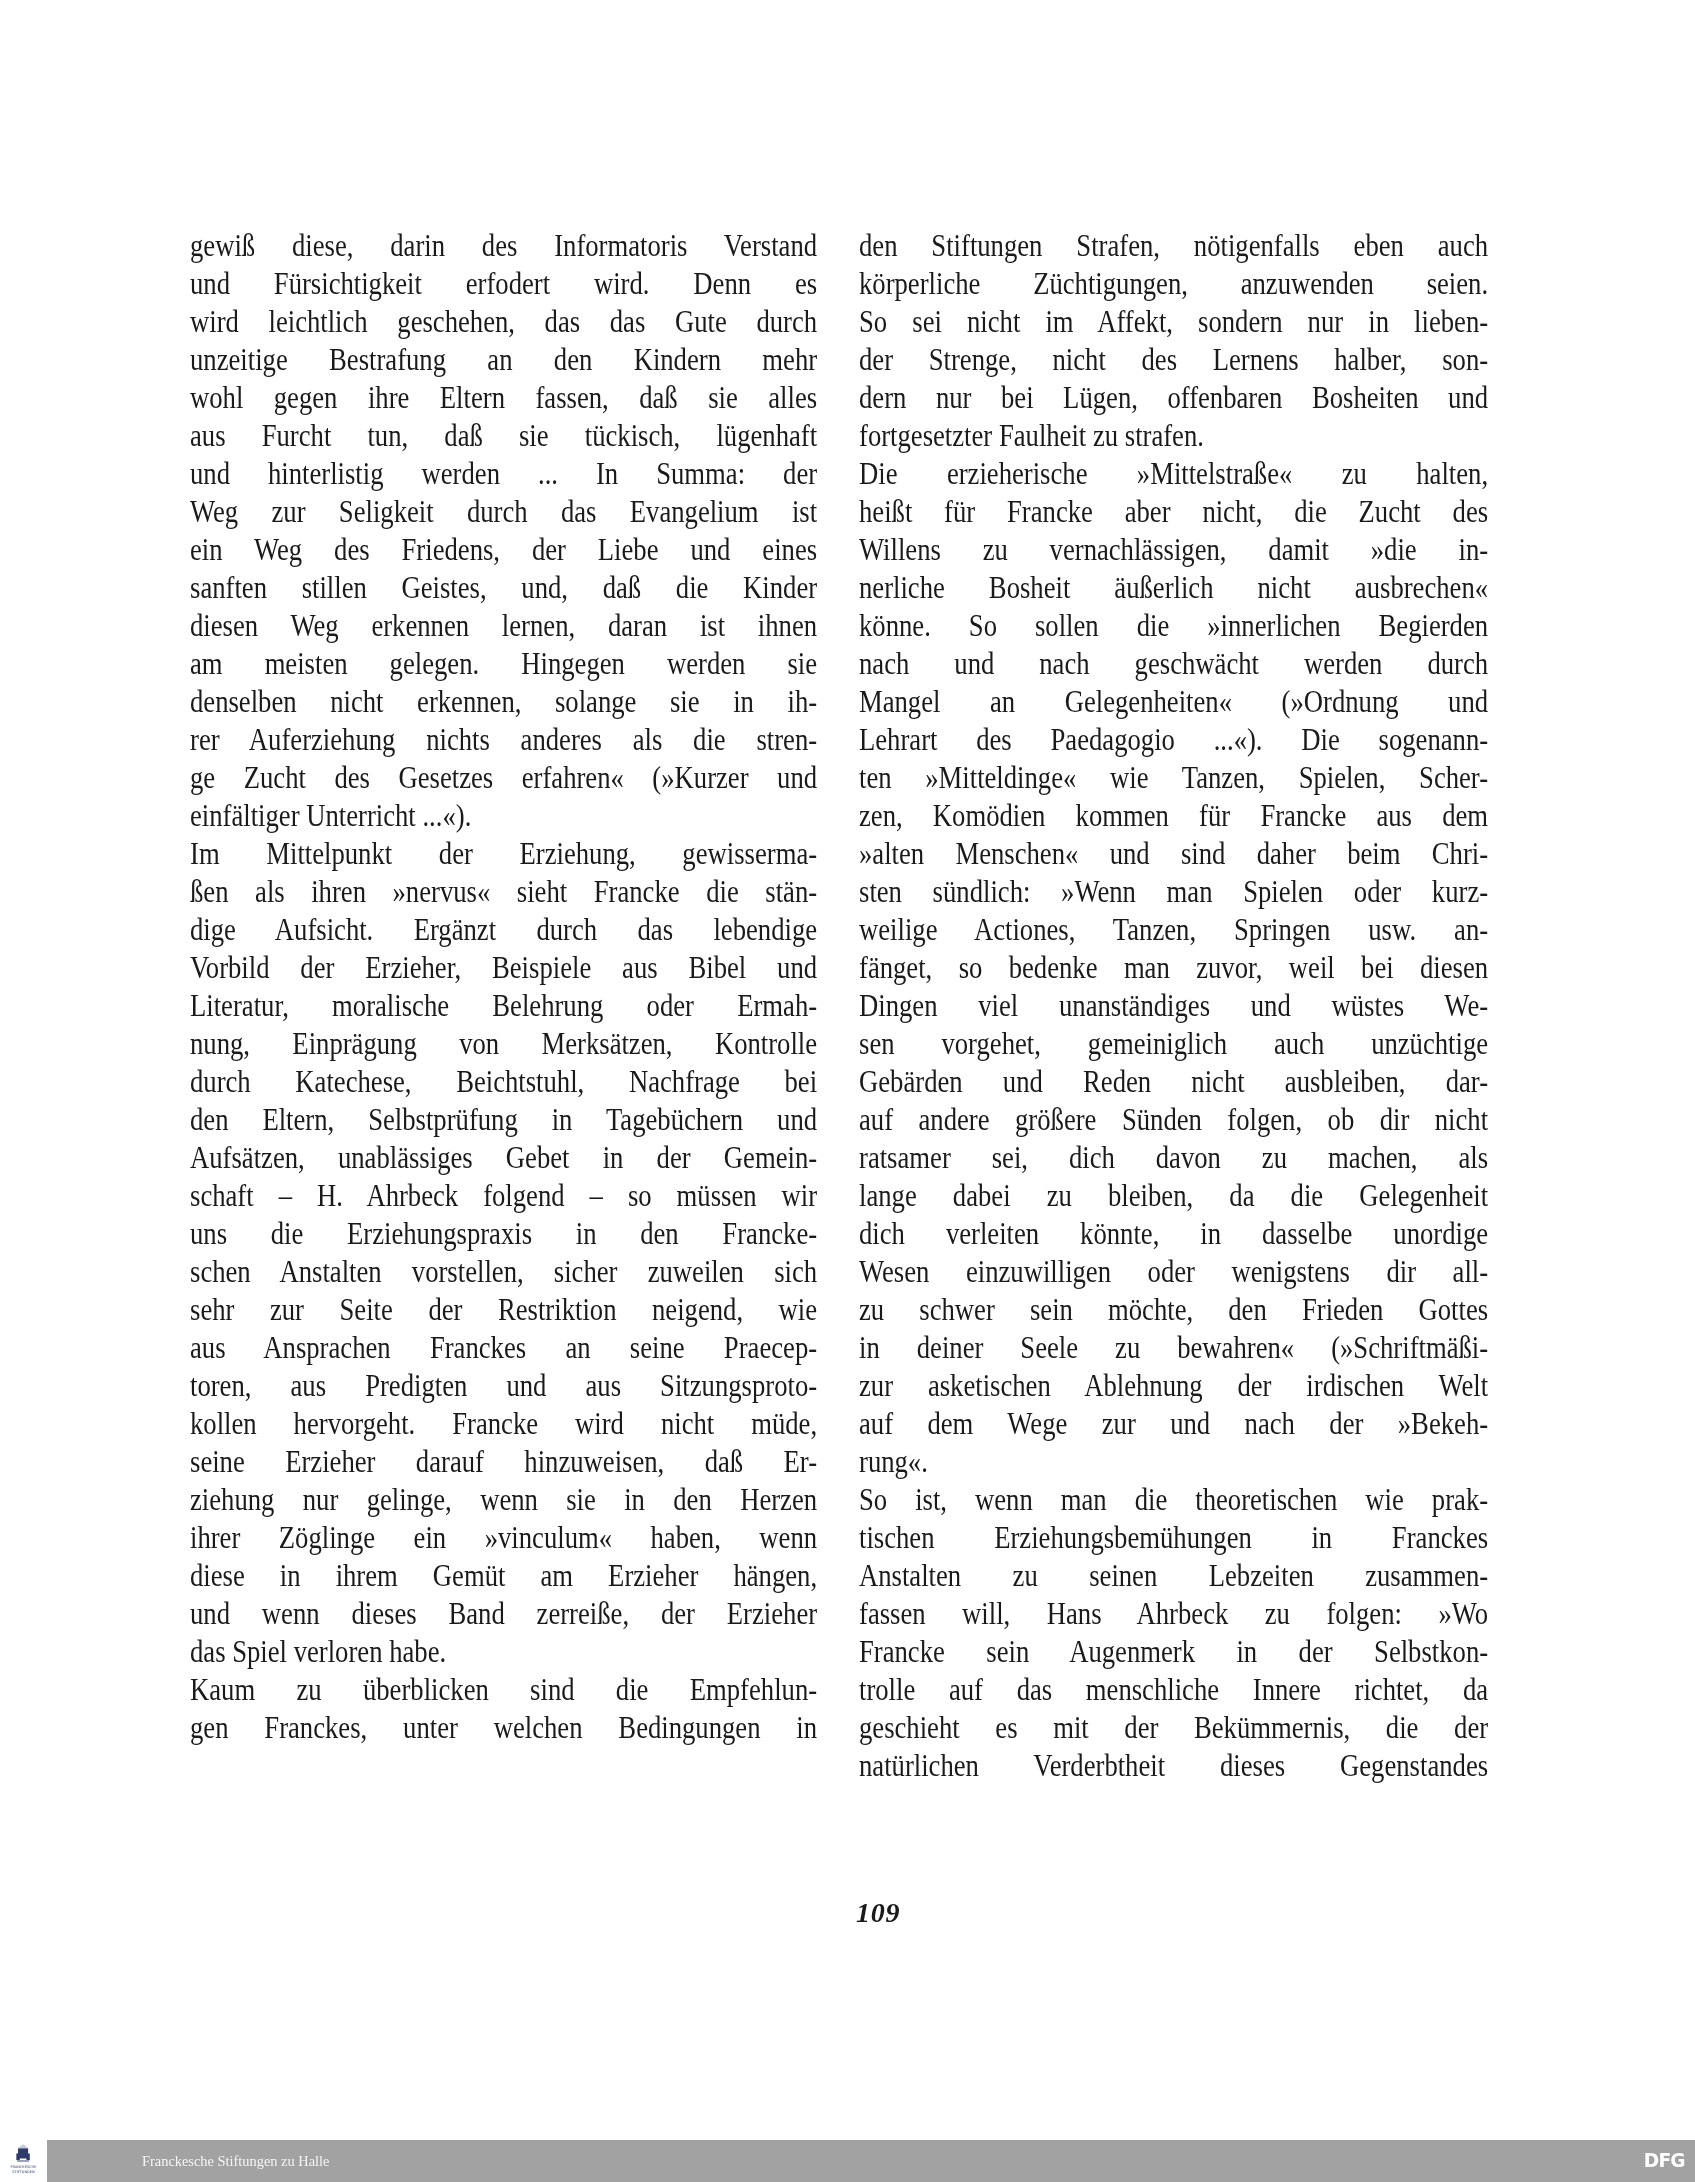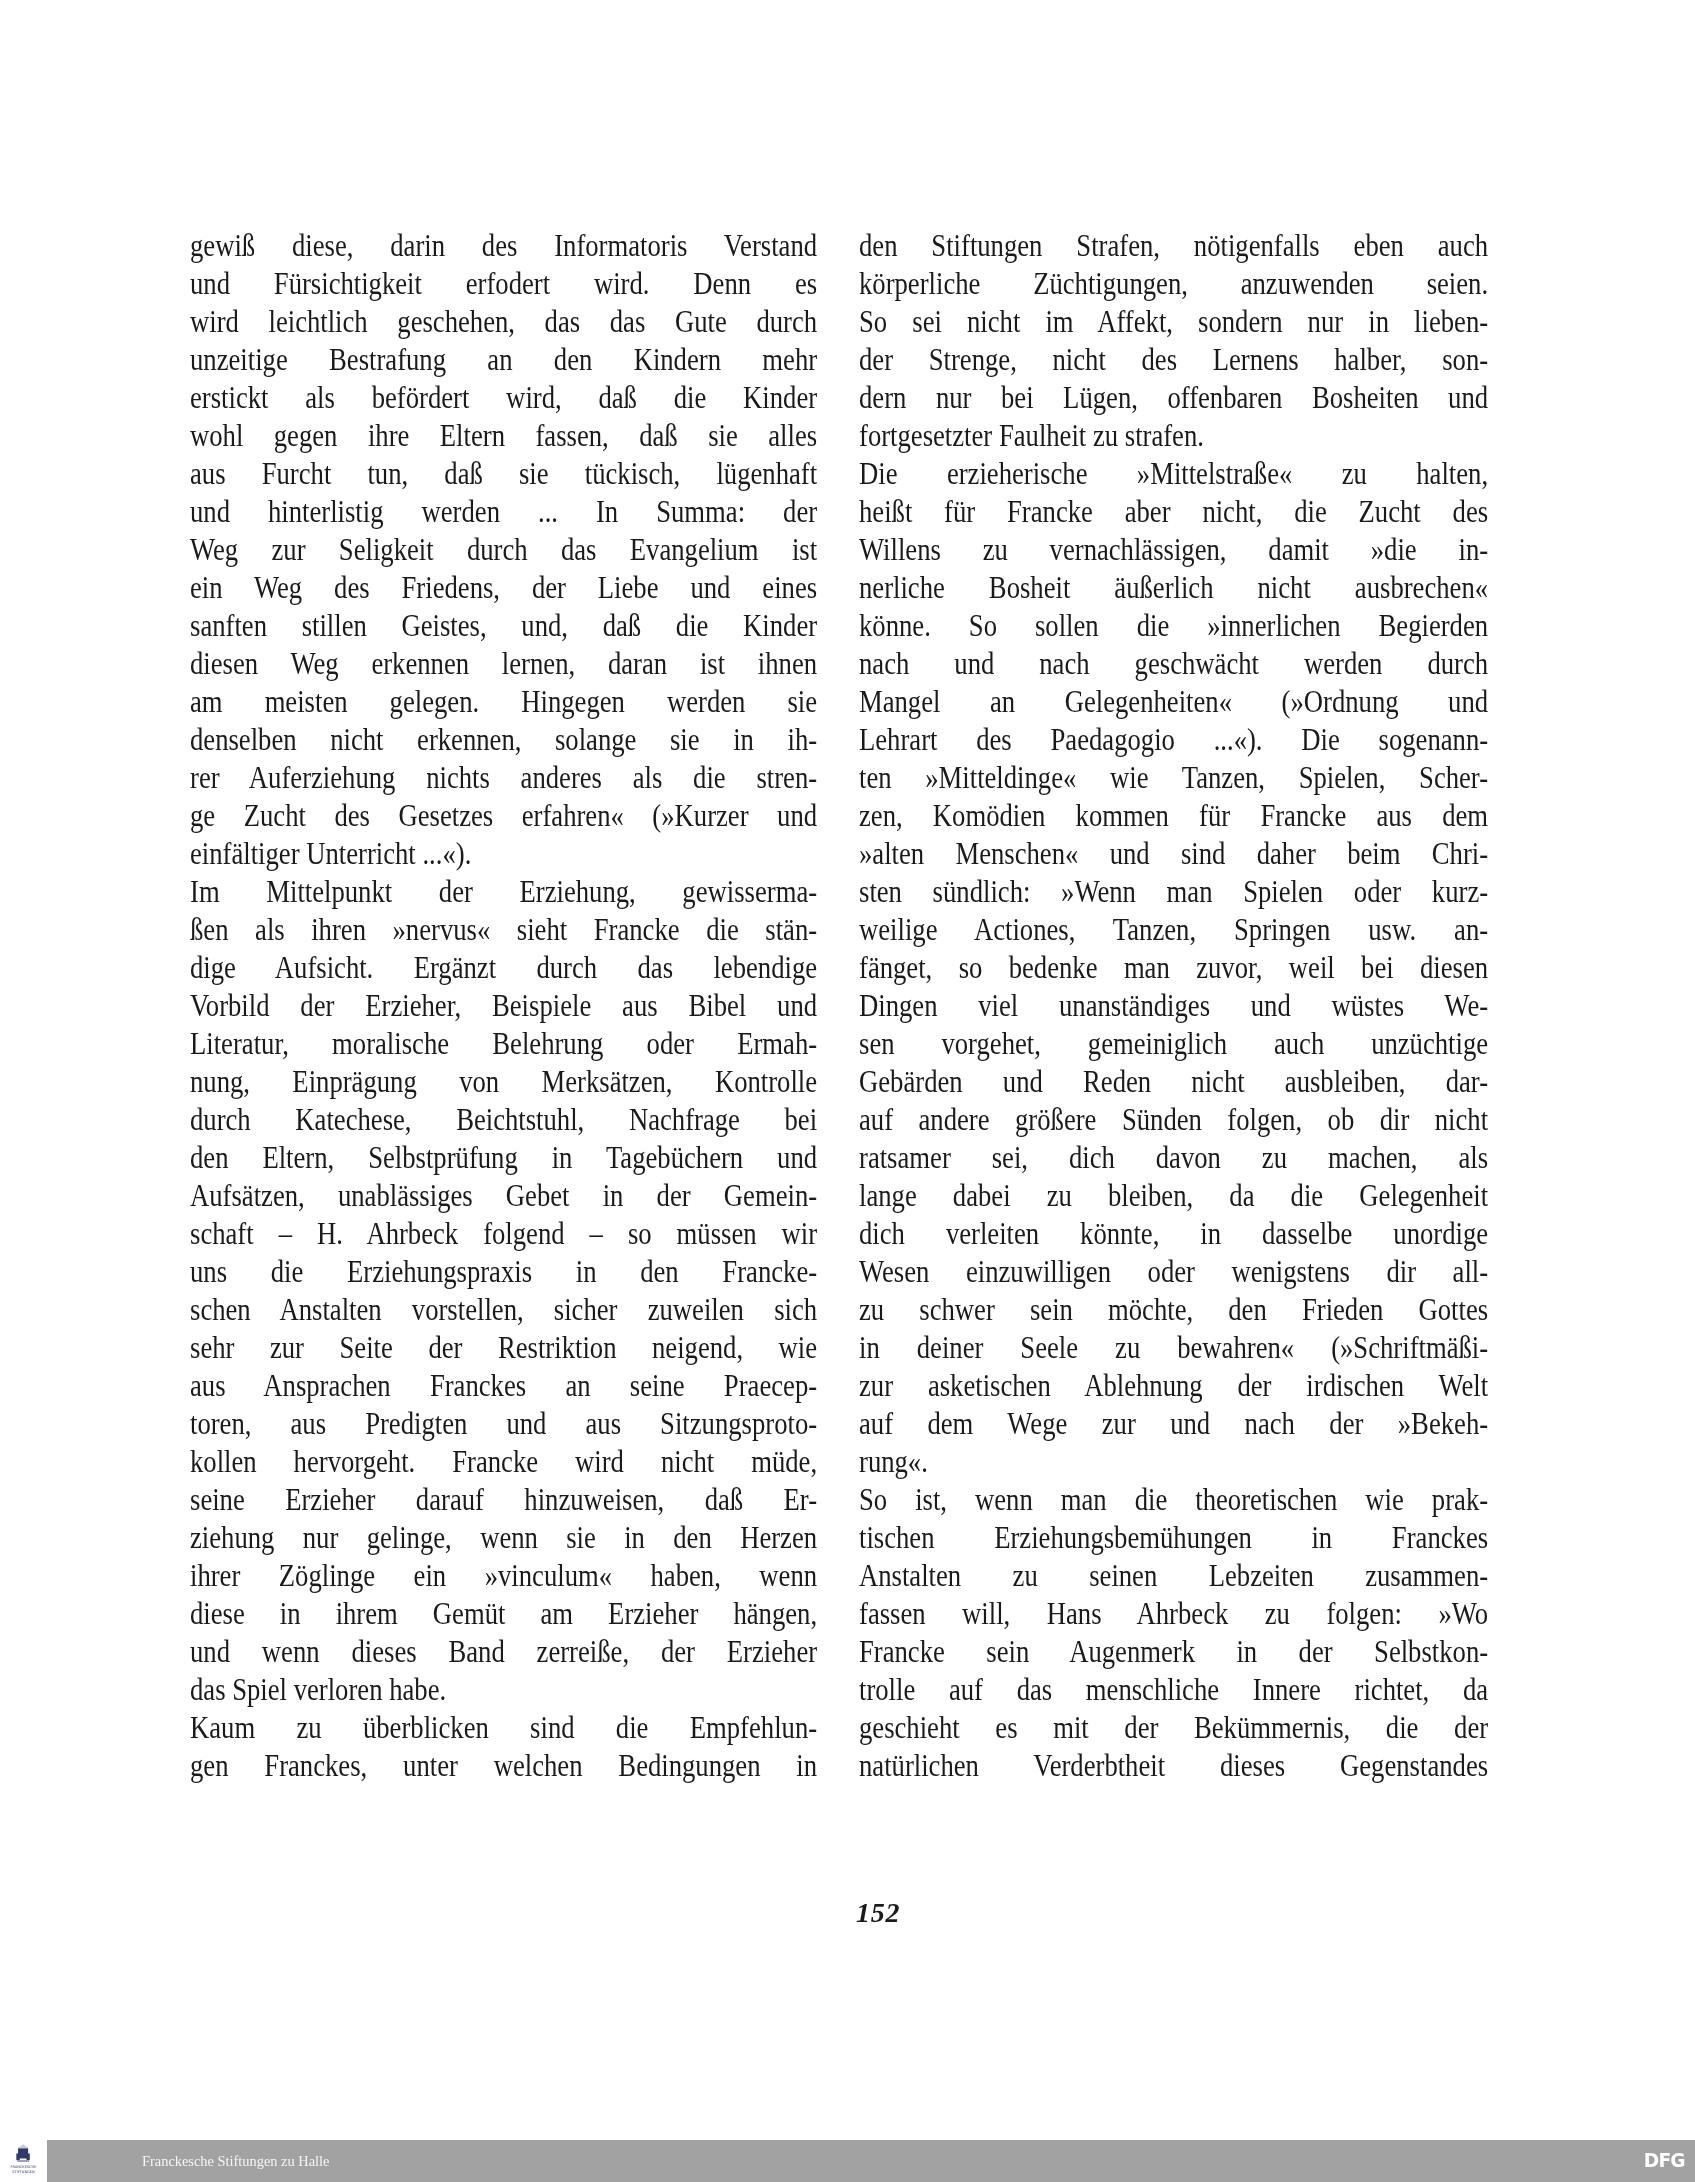--- a/index.html
+++ b/index.html
@@ -112,21 +112,20 @@
 </style>
 </head>
 <body>
 
 <div class="page">
   <div class="column col-left" id="col-left">
       <div class="line"><span class="txt">gewiß diese, darin des Informatoris Verstand</span></div>
       <div class="line"><span class="txt">und Fürsichtigkeit erfodert wird. Denn es</span></div>
       <div class="line"><span class="txt">wird leichtlich geschehen, das das Gute durch</span></div>
       <div class="line"><span class="txt">unzeitige Bestrafung an den Kindern mehr</span></div>
-      <div class="line"><span class="txt">erstickt als befördert wird, daß die Kinder</span></div>
       <div class="line"><span class="txt">wohl gegen ihre Eltern fassen, daß sie alles</span></div>
       <div class="line"><span class="txt">aus Furcht tun, daß sie tückisch, lügenhaft</span></div>
       <div class="line"><span class="txt">und hinterlistig werden ... In Summa: der</span></div>
       <div class="line"><span class="txt">Weg zur Seligkeit durch das Evangelium ist</span></div>
       <div class="line"><span class="txt">ein Weg des Friedens, der Liebe und eines</span></div>
       <div class="line"><span class="txt">sanften stillen Geistes, und, daß die Kinder</span></div>
       <div class="line"><span class="txt">diesen Weg erkennen lernen, daran ist ihnen</span></div>
       <div class="line"><span class="txt">am meisten gelegen. Hingegen werden sie</span></div>
       <div class="line"><span class="txt">denselben nicht erkennen, solange sie in ih-</span></div>
       <div class="line"><span class="txt">rer Auferziehung nichts anderes als die stren-</span></div>
@@ -193,21 +192,21 @@
       <div class="line last"><span class="txt">rung«.</span></div>
       <div class="line"><span class="txt">So ist, wenn man die theoretischen wie prak-</span></div>
       <div class="line"><span class="txt">tischen Erziehungsbemühungen in Franckes</span></div>
       <div class="line"><span class="txt">Anstalten zu seinen Lebzeiten zusammen-</span></div>
       <div class="line"><span class="txt">fassen will, Hans Ahrbeck zu folgen: »Wo</span></div>
       <div class="line"><span class="txt">Francke sein Augenmerk in der Selbstkon-</span></div>
       <div class="line"><span class="txt">trolle auf das menschliche Innere richtet, da</span></div>
       <div class="line"><span class="txt">geschieht es mit der Bekümmernis, die der</span></div>
       <div class="line"><span class="txt">natürlichen Verderbtheit dieses Gegenstandes</span></div>
     </div>
-  <div class="page-number">152</div>
+  <div class="page-number">109</div>
 </div>
 
 <div class="footer">
   <div class="footer-logo">
     <svg width="47" height="42" viewBox="0 0 55 50">
       <rect x="0" y="0" width="55" height="50" fill="#ffffff"></rect>
       <path d="M20 10 L27 5 L34 10 Z" fill="#c8c8d8"></path>
       <rect x="21" y="10" width="12" height="12" fill="#2e3a6b"></rect>
       <rect x="19" y="16" width="4" height="8" fill="#2e3a6b"></rect>
       <rect x="31" y="16" width="4" height="8" fill="#2e3a6b"></rect>

